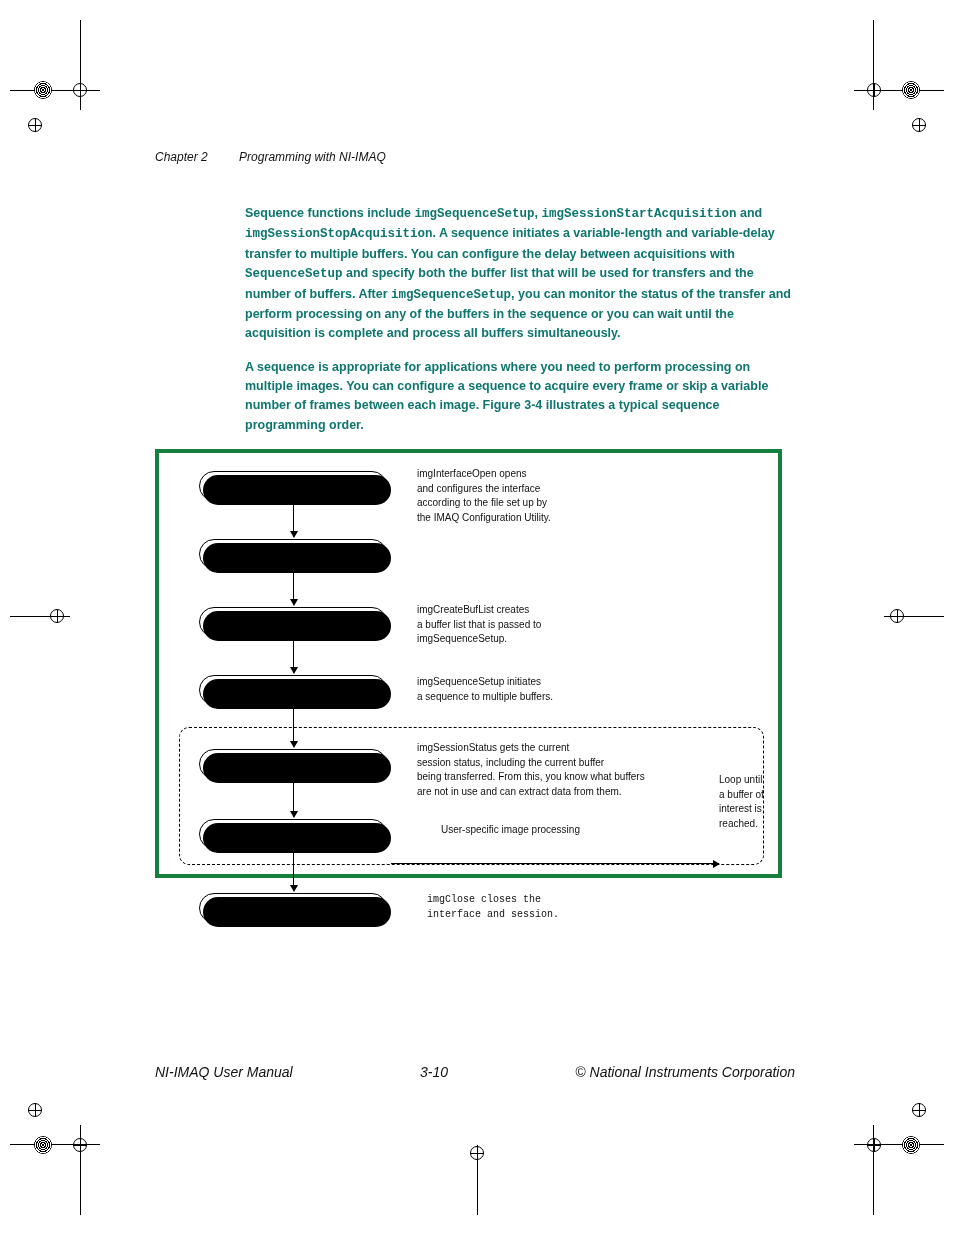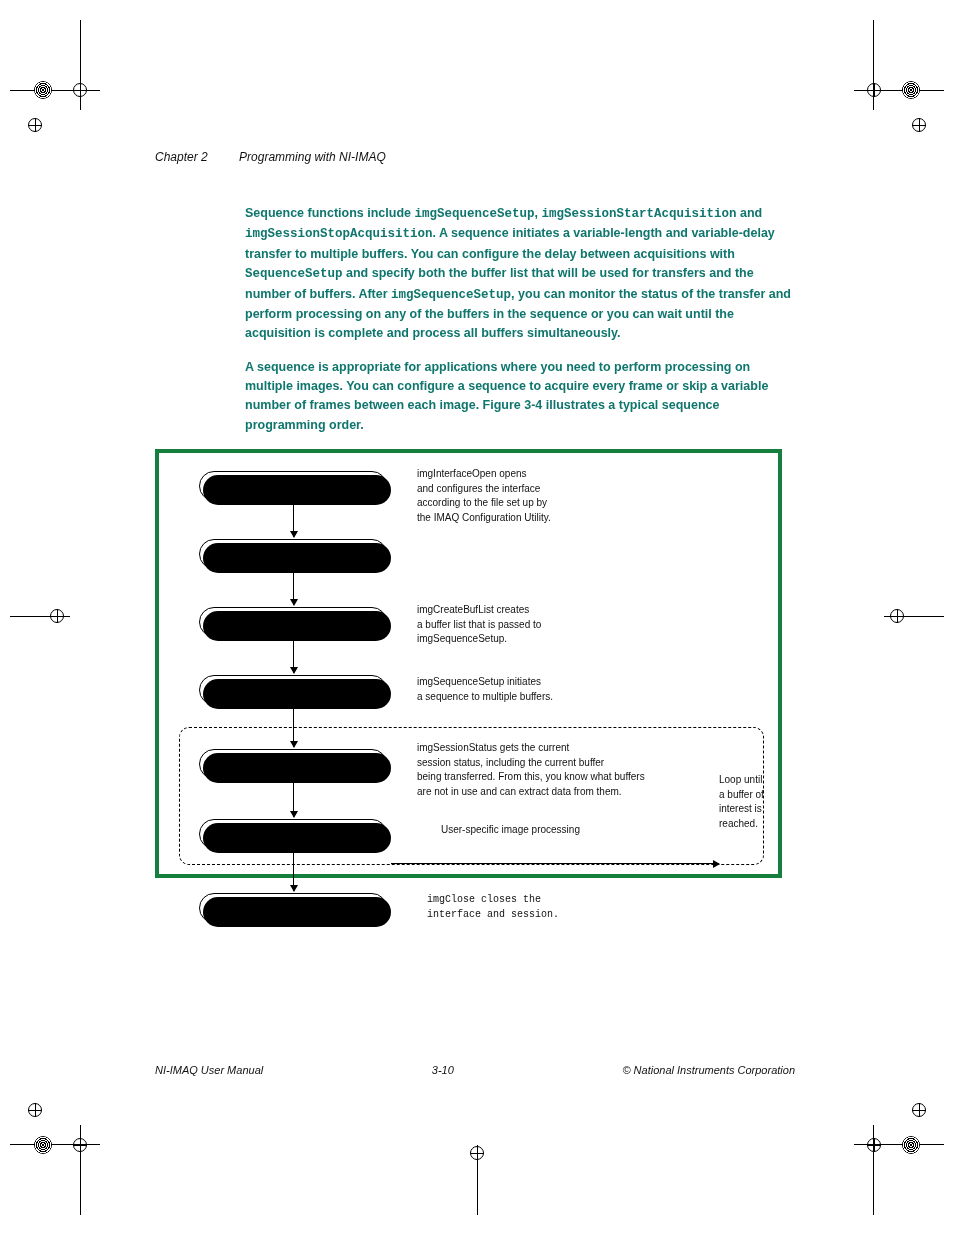--- a/index.html
+++ b/index.html
@@ -134,21 +134,21 @@
     color: #111;
     margin-top: 6px;
   }
   .figure-caption b { font-weight: 700; }
 
   .footer {
     position: absolute;
     left: 155px;
     top: 1064px;
     width: 640px;
-    font-size: 11px;
+    font-size: 14px;
     font-style: italic;
     color: #111;
     display: flex;
     justify-content: space-between;
   }
 
   
   .reg {
     position: absolute;
     width: 120px;

